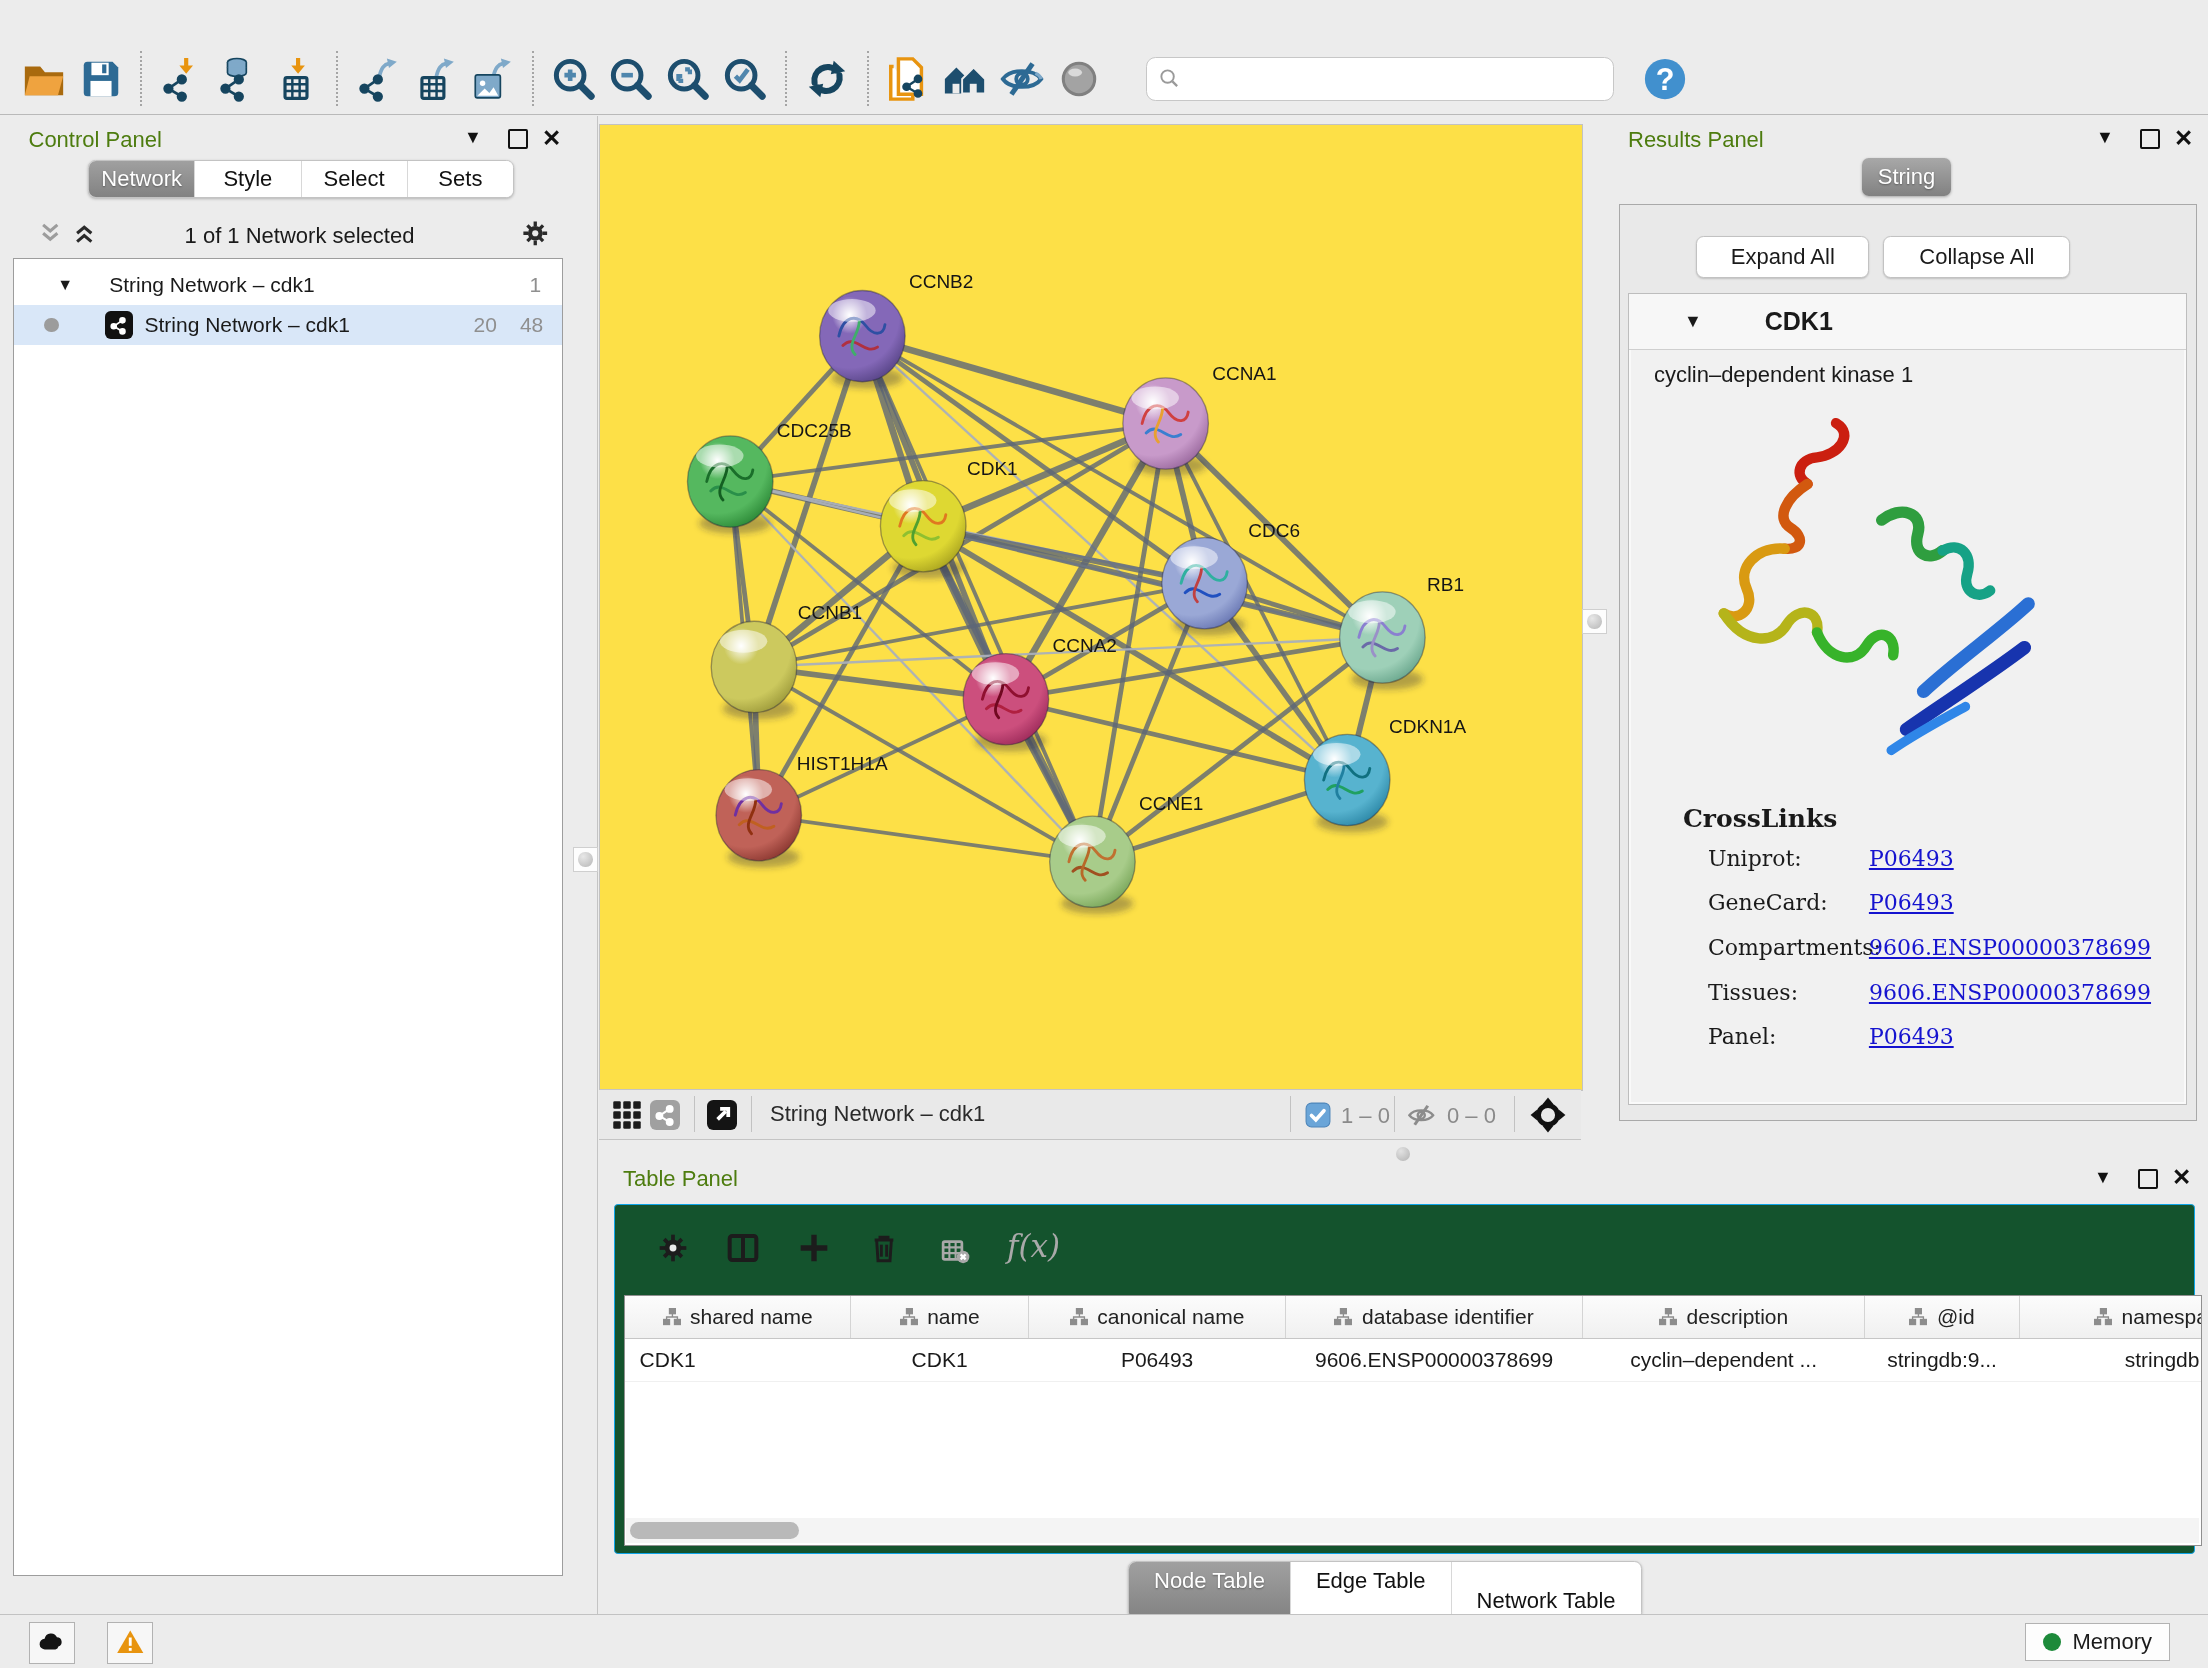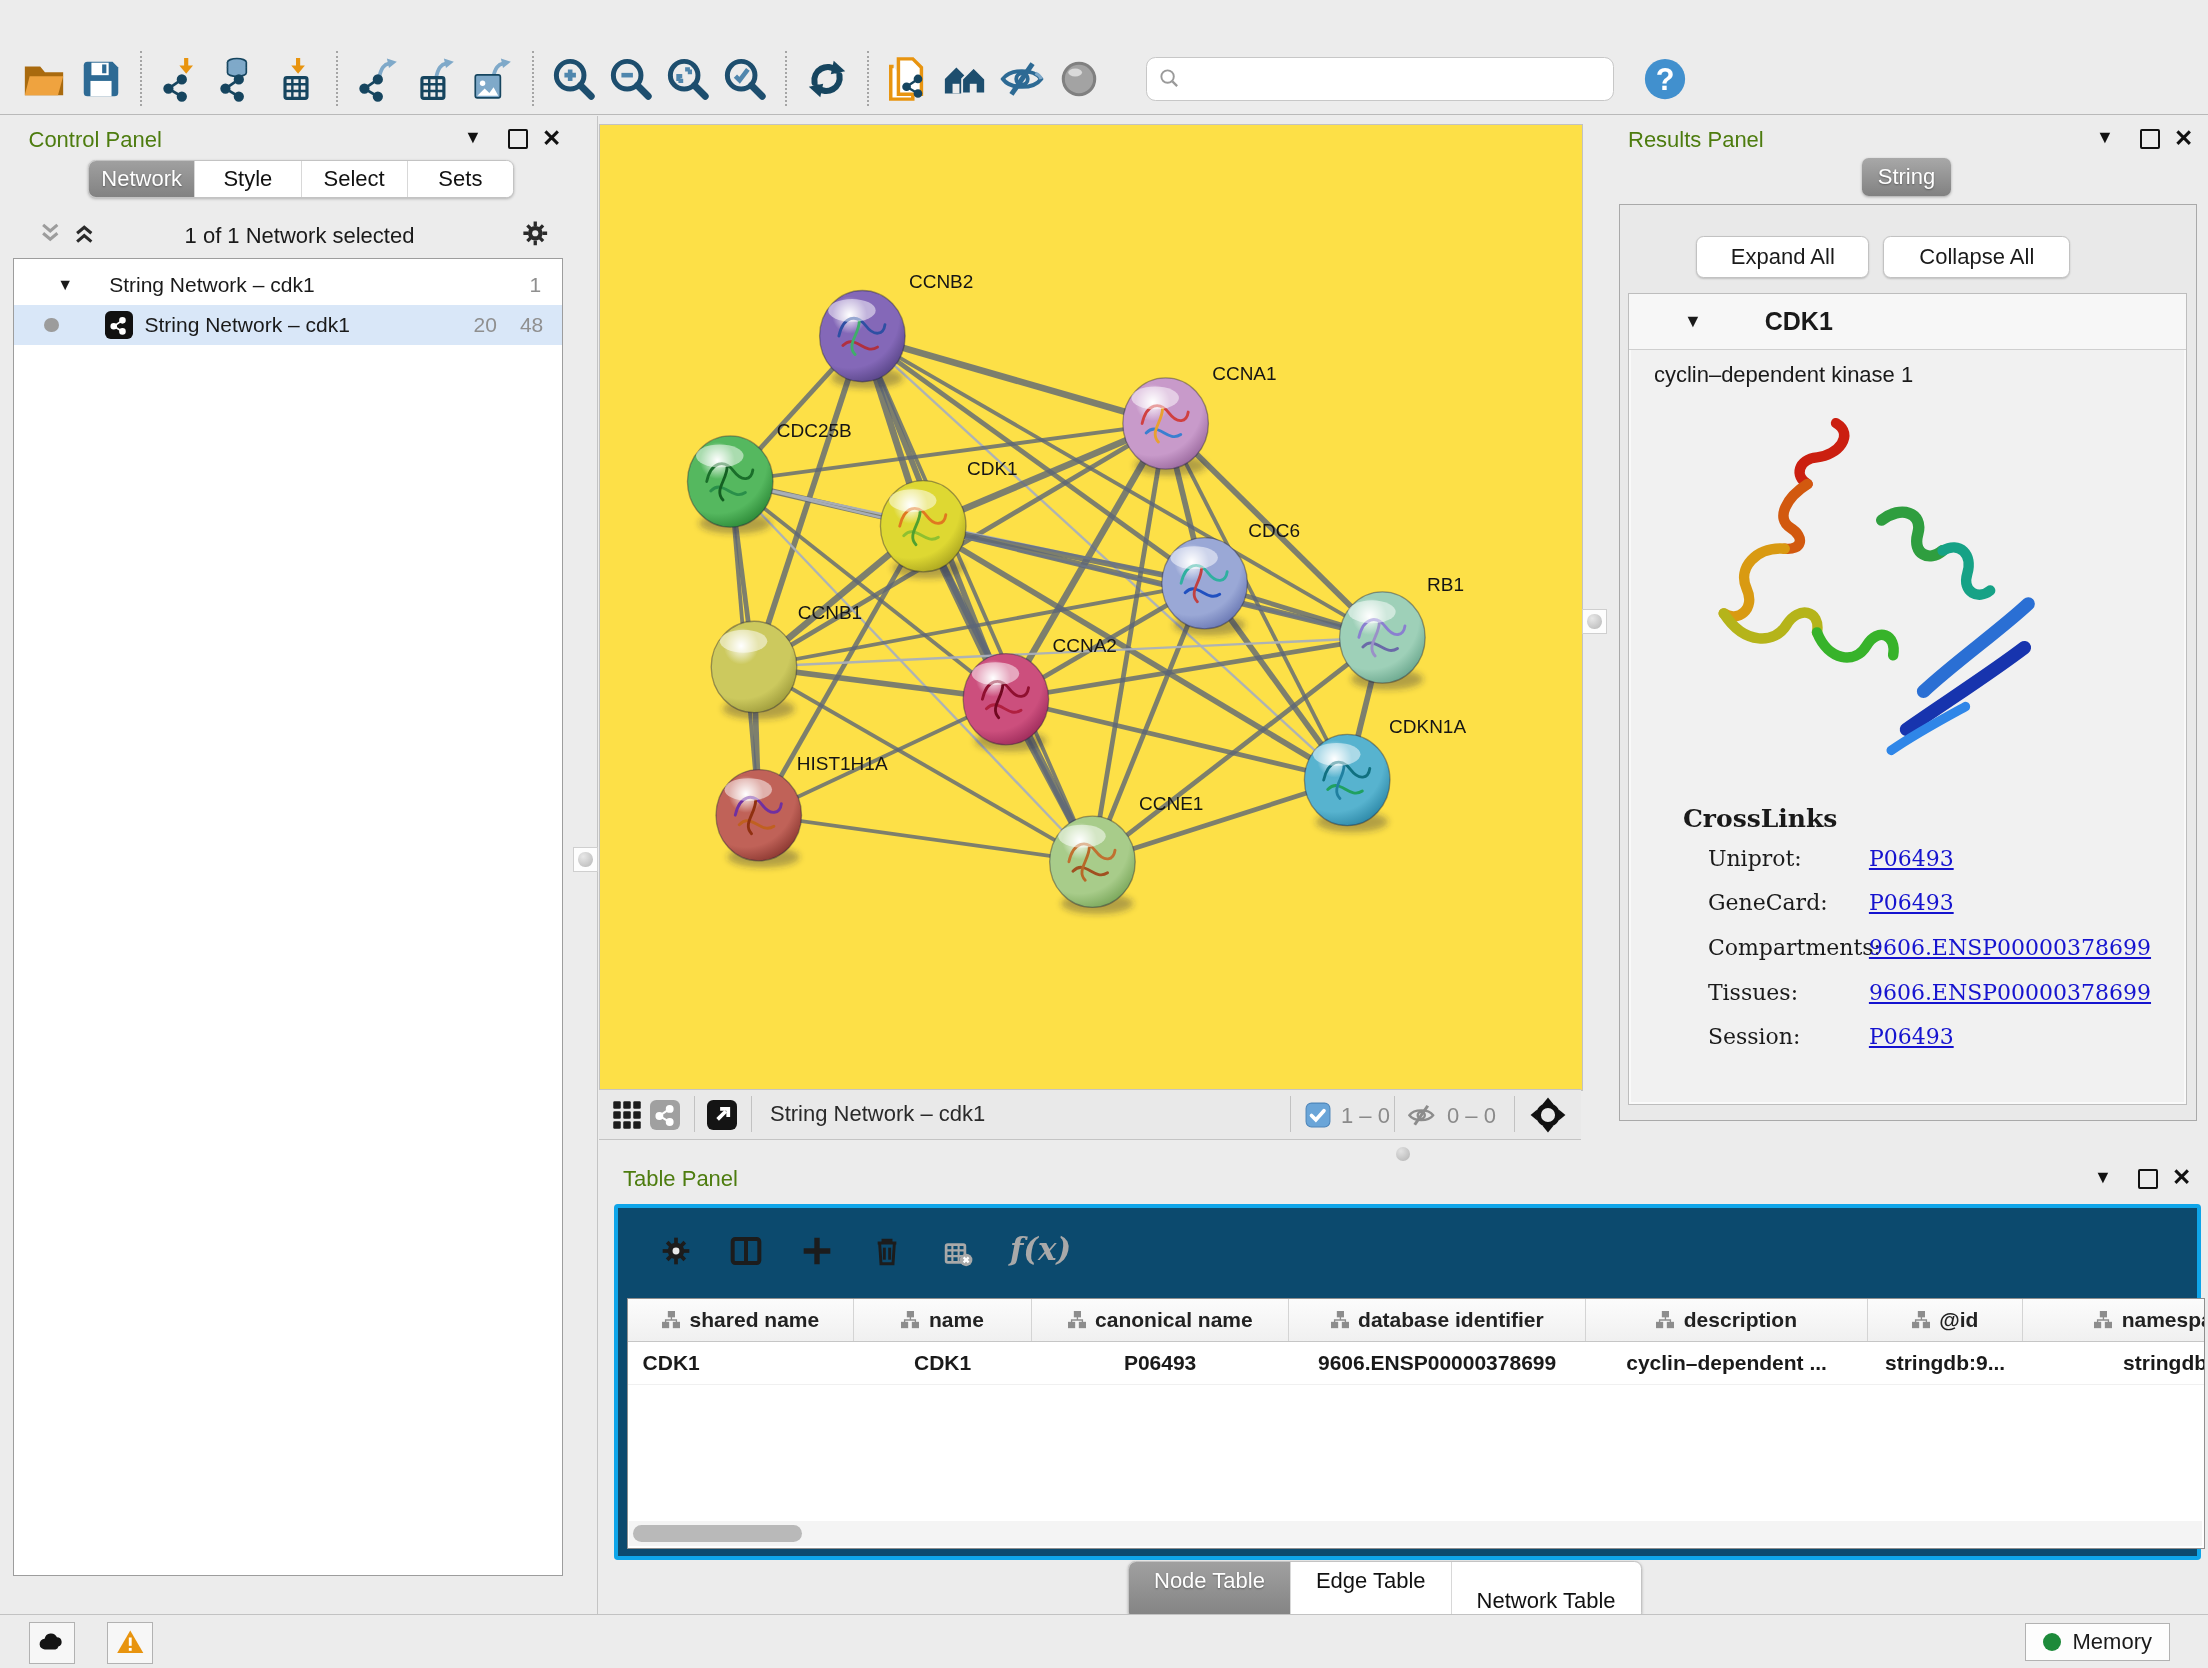--- a/index.html
+++ b/index.html
@@ -53,21 +53,21 @@
   .graycnt{color:#8a8a8a;font-size:22px;}
   
   .rbox{position:absolute;background:#e9e9e9;border:1.4px solid #a9a9a9;}
   .rinner{position:absolute;background:#f1f1f1;border:1.4px solid #bdbdbd;box-shadow:inset 0 0 0 1.9px #fafafa;}
   .rbtn{position:absolute;height:40px;background:#fff;border:1px solid #c2c2c2;border-radius:7.6px;
       font-size:22px;display:flex;align-items:center;justify-content:center;box-shadow:0 1px 1.9px rgba(0,0,0,.18);}
   .serif{font-family:"DejaVu Serif","Liberation Serif",serif;margin-left:20px;}
   .xl-row{position:absolute;font-size:22px;}
   .xl-link{color:#1513cf;text-decoration:underline;}
   
-  .tpbox{position:absolute;background:#0c4a6e;border:4px solid #0ea5e9;border-radius:3.8px;font-weight:bold;}
+  .tpbox{position:absolute;background:#14532d;border:1px solid #0ea5e9;border-radius:3.8px;}
   .tablebox{position:absolute;background:#fff;border:1.4px solid #8f8f8f;overflow:hidden;}
   .thead{display:flex;background:linear-gradient(#fcfcfc,#f0f0f0);border-bottom:1.4px solid #c6c6c6;height:42px;}
   .th{display:flex;align-items:center;justify-content:center;gap:8.6px;font-size:21px;color:#222;
       border-right:1px solid #d4d4d4;box-sizing:border-box;flex:0 0 auto;overflow:hidden;}
   .th svg{width:20px;height:20px;flex:0 0 auto;}
   .trow{display:flex;height:42px;border-bottom:1px solid #f0f0f0;}
   .td{display:flex;align-items:center;font-size:21px;box-sizing:border-box;flex:0 0 auto;
       overflow:hidden;white-space:nowrap;justify-content:center;}
   .td.first{justify-content:flex-start;padding-left:15px;}
   .hscroll{position:absolute;left:1.9px;right:1.9px;bottom:1.9px;height:25px;background:#f4f4f4;}
@@ -649,21 +649,21 @@
             <path d="M222 340 C262 312 312 280 346 254" fill="none" stroke="#1734ae" stroke-width="14" stroke-linecap="round"></path>
             <path d="M206 362 C232 344 262 328 284 316" fill="none" stroke="#2f86e8" stroke-width="10" stroke-linecap="round"></path>
           </svg>
 
         <div class="abs serif" style="left:34px;top:510px;font-size:25px;font-weight:bold">CrossLinks</div>
         <div id="xl-rows">
             <div class="abs xl-row serif" style="left: 59px; top: 552px; width: 476px;"><span style="display: inline-block; width: 141px;">Uniprot:</span><a class="xl-link serif" href="#">P06493</a></div>
             <div class="abs xl-row serif" style="left: 59px; top: 596px; width: 476px;"><span style="display: inline-block; width: 141px;">GeneCard:</span><a class="xl-link serif" href="#">P06493</a></div>
             <div class="abs xl-row serif" style="left: 59px; top: 641px; width: 476px;"><span style="display: inline-block; width: 141px;">Compartments:</span><a class="xl-link serif" href="#">9606.ENSP00000378699</a></div>
             <div class="abs xl-row serif" style="left: 59px; top: 686px; width: 476px;"><span style="display: inline-block; width: 141px;">Tissues:</span><a class="xl-link serif" href="#">9606.ENSP00000378699</a></div>
-            <div class="abs xl-row serif" style="left: 59px; top: 730px; width: 476px;"><span style="display: inline-block; width: 141px;">Session:</span><a class="xl-link serif" href="#">P06493</a></div>
+            <div class="abs xl-row serif" style="left: 59px; top: 730px; width: 476px;"><span style="display: inline-block; width: 141px;">Panel:</span><a class="xl-link serif" href="#">P06493</a></div>
           </div>
       </div>
     </div>
   </div>
   <div class="knob" style="left:1582px;top:609px">
       <i></i>
     </div>
 
   <div class="abs" style="left:599px;top:1162px;width:1609px;height:449px;background:#ececec">
     <span class="abs phead" style="left:24px;top:3.8px">Table Panel</span>

